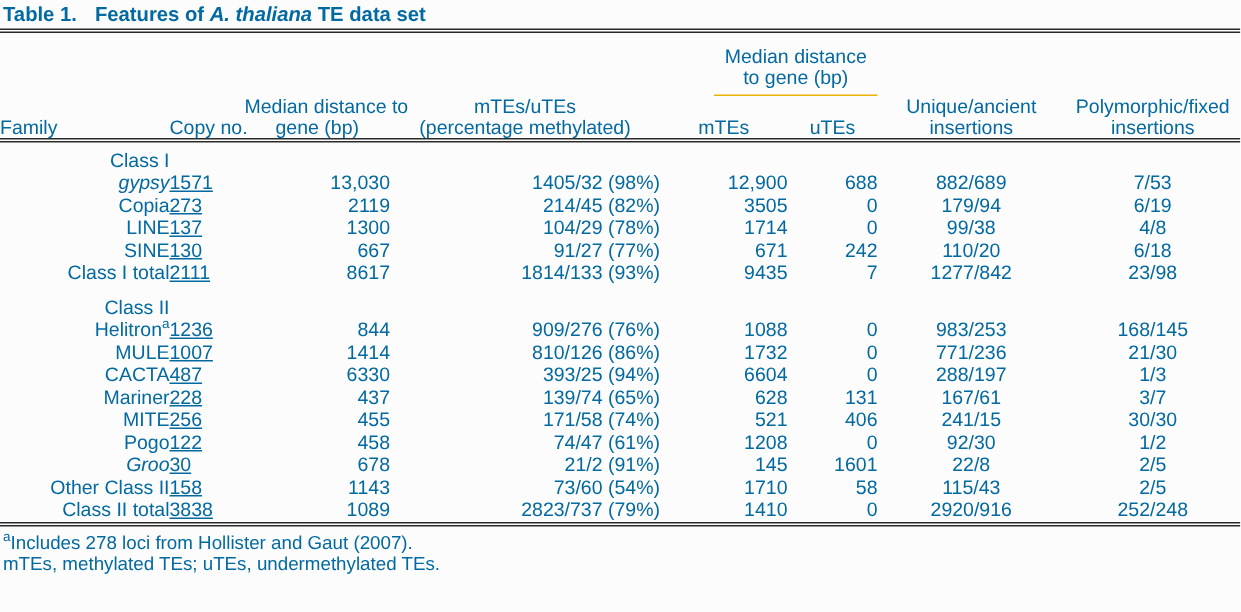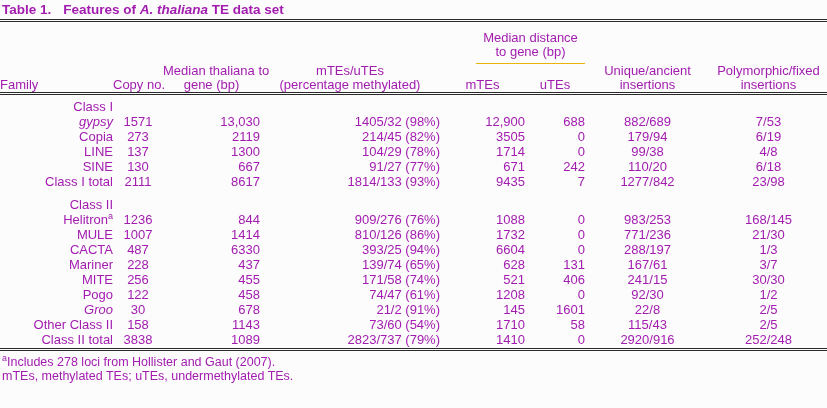--- a/index.html
+++ b/index.html
@@ -1,19 +1,19 @@
 <!DOCTYPE html>
 <html><head>
 <meta charset="utf-8">
 <style>
   html, body { margin: 0; padding: 0; }
   .page {
     width: 827px; height: 408px;
     background: #fcfcfc;
-    color: #a21caf;
+    color: #0369a1;
     font-family: "Liberation Sans", sans-serif;
     overflow: hidden;
     position: relative;
   }
   .title-line {
     padding: 3px 2px 0 2px;
     font-size: 13.5px;
     font-weight: bold;
     height: 15px;
     line-height: 14px;
@@ -62,21 +62,21 @@
   
   table.body-t { margin-top: 4px; }
   table.body-t td {
     height: 15px;
     line-height: 15px;
     white-space: nowrap;
   }
   td.family { text-align: right; padding-left: 4px; }
   td.family.indent { padding-left: 21px; }
   td.family.italic { font-style: italic; }
-  td.c1 { text-align: center;  padding-right: 22px; }
+  td.c1 { text-align: left;  padding-right: 22px; text-decoration: underline; }
   td.c2 { text-align: right;  padding-right: 7px; }
   td.c3 { text-align: right;  padding-right: 4px; }
   td.c4 { text-align: right;  padding-right: 5px; }
   td.c5 { text-align: right;  padding-right: 5px; }
   td.c6 { text-align: center; padding-left: 20px; }
   td.c7 { text-align: center; padding-left: 5px; }
   tr.spacer td { height: 8px; line-height: 8px; }
   sup { font-size: 9px; line-height: 0; }
   
   .footnotes {
@@ -105,21 +105,21 @@
         <col style="width:180px">
       <col style="width:85px">
         <col style="width:60px">
         <col style="width:125px">
         <col style="width:117px">
     </colgroup>
     <thead>
       <tr class="h1">
         <th rowspan="2" class="span2 h-family">Family</th>
         <th rowspan="2" class="span2 h-copy">Copy no.</th>
-        <th rowspan="2" class="span2 h-dist"><span>Median thaliana to</span><br><span>gene (bp)</span></th>
+        <th rowspan="2" class="span2 h-dist"><span>Median distance to</span><br><span>gene (bp)</span></th>
         <th rowspan="2" class="span2 h-mu"><span>mTEs/uTEs</span><br><span>(percentage methylated)</span></th>
         <th colspan="2" class="h-group">
           <div class="group-inner"><span>Median distance</span><br><span>to gene (bp)</span></div>
         </th>
         <th rowspan="2" class="span2 h-unique"><span>Unique/ancient</span><br><span>insertions</span></th>
         <th rowspan="2" class="span2 h-poly"><span>Polymorphic/fixed</span><br><span>insertions</span></th>
       </tr>
       <tr class="h2">
         <th class="h-mtes">mTEs</th>
         <th class="h-utes">uTEs</th>

